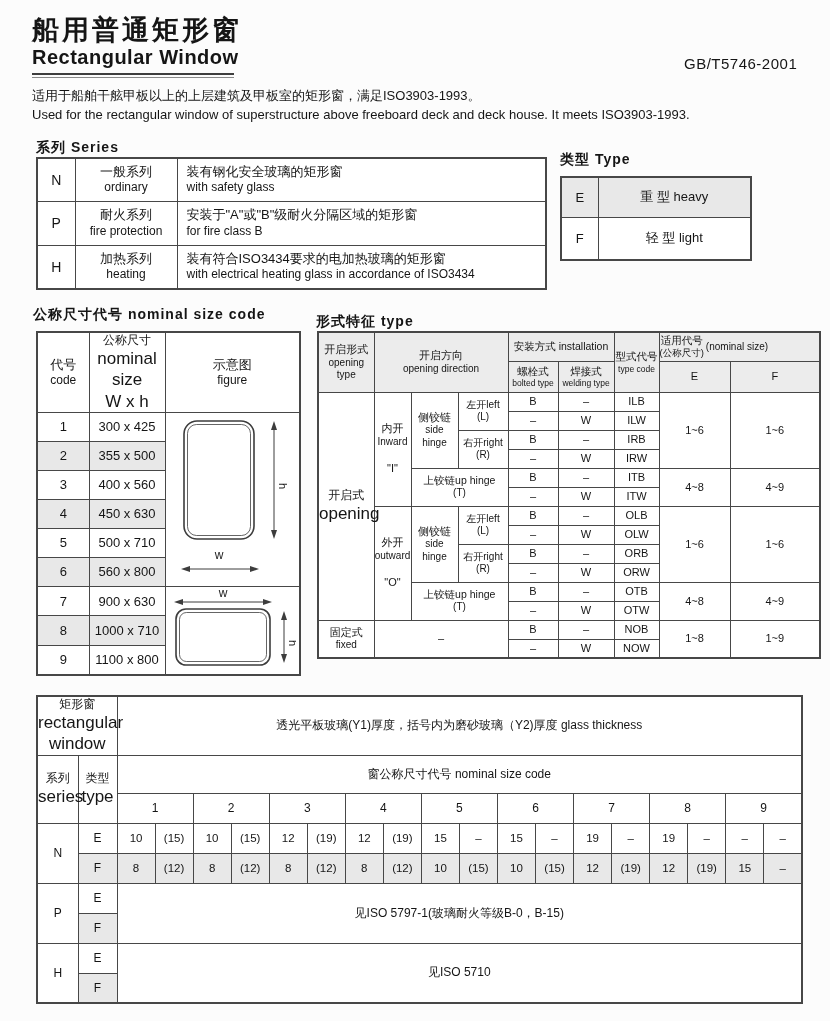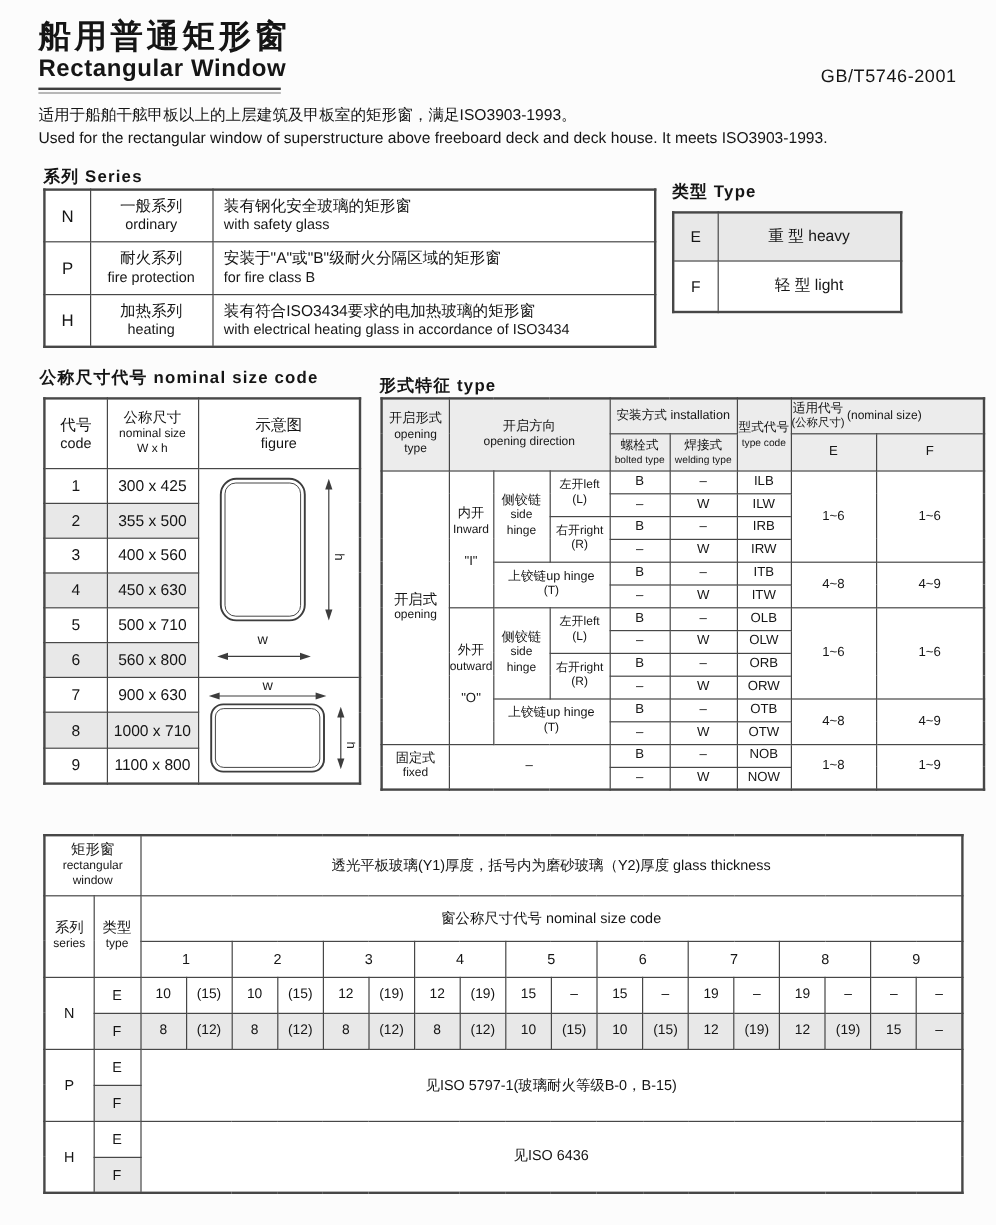--- a/index.html
+++ b/index.html
@@ -15,21 +15,21 @@
   .intro { font-size:13px; }
 
   .sec-label { font-size:14px; font-weight:bold; letter-spacing:1px; }
 
   
   table.tbl { border-collapse:collapse; table-layout:fixed; border:2px solid #474747; background:#fff; }
   table.tbl th, table.tbl td { border:1px solid #474747; text-align:center; vertical-align:middle; padding:0; font-weight:normal; }
   .shade { background:#e8e8e8; }
   .l { display:block; line-height:1.25; }
   .zh13 { font-size:13px; } .zh12 { font-size:12px; } .zh11 { font-size:11px; } .zh10 { font-size:10.5px; } .zh9 { font-size:9.5px; }
-  .en12 { font-size:12px; } .en11 { font-size:10px; } .en10 { font-size:10px; } .en8 { font-size:8.5px; }
+  .en12 { font-size:12px; } .en11 { font-size:17px; } .en10 { font-size:10px; } .en8 { font-size:8.5px; }
 
   
   .series-tbl td { font-size:13px; }
   .series-tbl .code { font-size:14px; }
   .series-tbl .desc { text-align:left; padding-left:9px; }
 
   
   .type-tbl td { font-size:13px; }
 
   
@@ -501,21 +501,21 @@
         <td rowspan="2" class="big">P</td>
         <td class="big">E</td>
         <td colspan="18" rowspan="2" class="big">见ISO 5797-1(玻璃耐火等级B-0，B-15)</td>
       </tr>
       <tr style="height:30px">
         <td class="big shade">F</td>
       </tr>
       <tr style="height:30px">
         <td rowspan="2" class="big">H</td>
         <td class="big">E</td>
-        <td colspan="18" rowspan="2" class="big">见ISO 6436</td>
+        <td colspan="18" rowspan="2" class="big">见ISO 5710</td>
       </tr>
       <tr style="height:30px">
         <td class="big shade">F</td>
       </tr>
     </tbody>
   </table>
 
 </div>
 
 </body></html>

